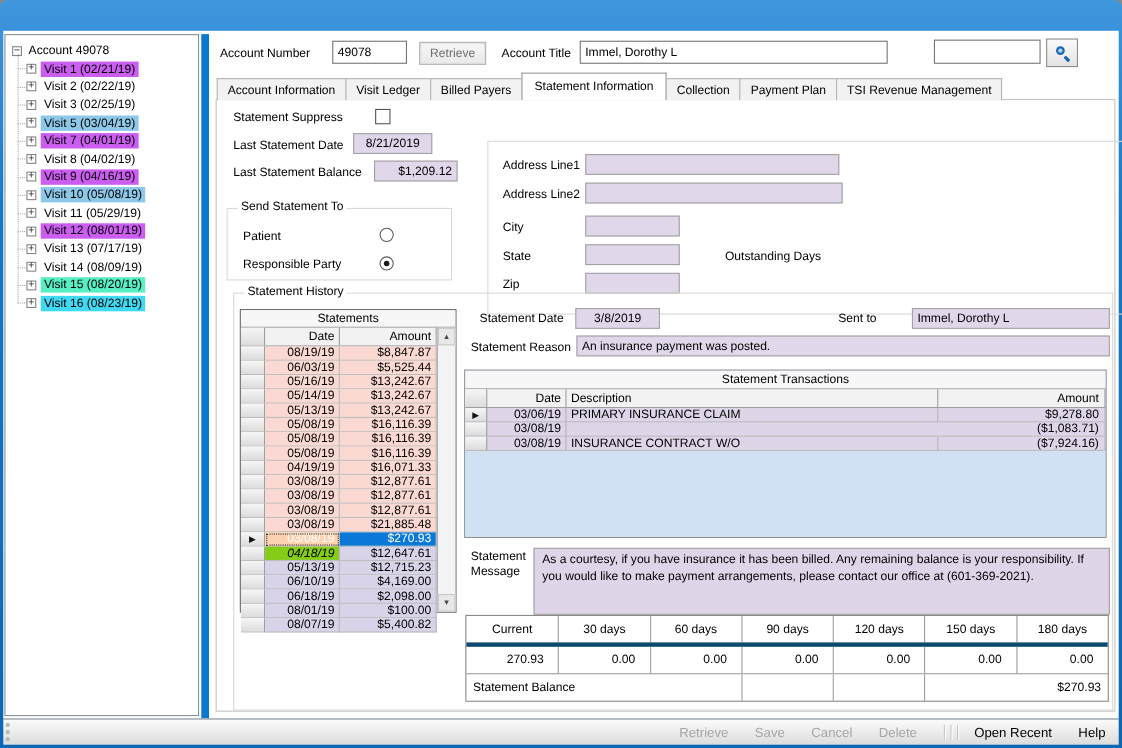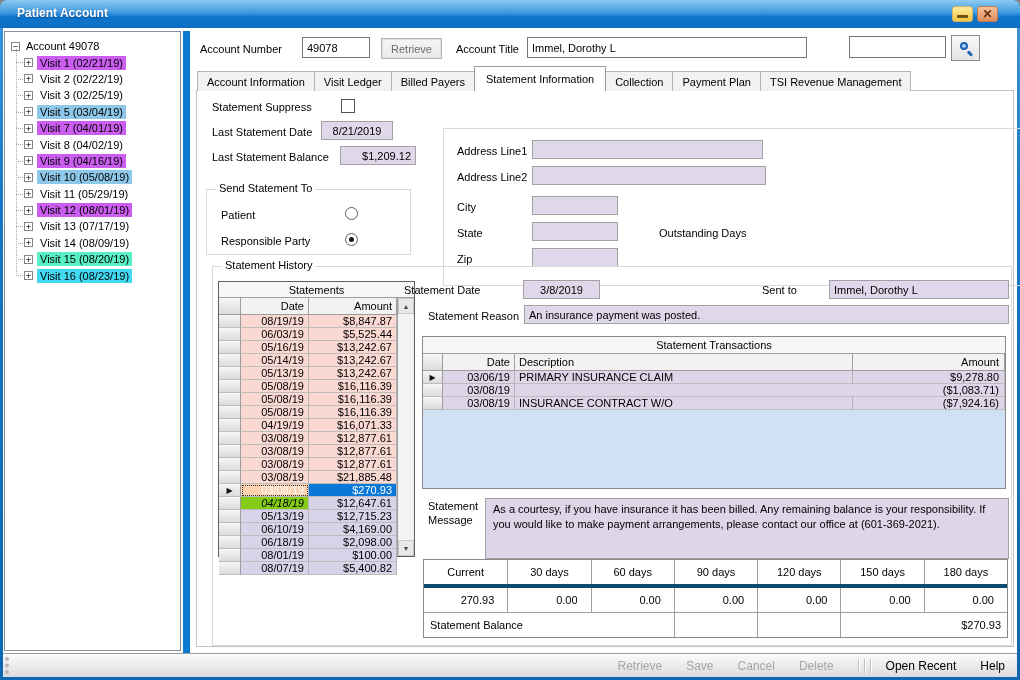--- a/index.html
+++ b/index.html
@@ -140,29 +140,20 @@
   .sb-seps { display:flex; gap:4px; margin-right:14px; }
   .sb-seps i { width:2px; height:14px; background:#fff; border-left:1px solid #c2c2c2; }
   .sb-right { margin-right:24px; white-space:nowrap; font-weight:500; }
   .sb-right:last-child { margin-right:12px; }
 </style>
 </head>
 <body>
 
 <div id="app">
 
-  <div class="titlebar">
-    <span class="title-text">Patient Account</span>
-    <span class="win-btn minimize">
-        <span class="bar"></span>
-      </span>
-    <span class="win-btn close">
-        <span>✕</span>
-      </span>
-  </div>
 
   <div class="win-body"></div>
 
   <div class="tree-panel">
     <div class="tree-row tree-root-row">
       <span class="expander">−</span>
       <span class="tree-label">Account 49078</span>
     </div>
     <div class="tree-visits">
         <div class="tree-row">
@@ -419,21 +410,21 @@
           </div>
       </div>
       <div class="scrollbar">
         <span class="scroll-btn">▲</span>
         <span class="scroll-track"></span>
         <span class="scroll-btn">▼</span>
       </div>
     </div>
   </div>
 
-  <span class="lbl" style="left:404px;top:284px;">Statement Date</span>
+  <span class="lbl" style="left:436px;top:284px;">Statement Date</span>
   <div class="field center" style="left:523px;top:280px;width:77px;height:19px;">
       <span>3/8/2019</span>
     </div>
   <span class="lbl" style="left:762px;top:284px;">Sent to</span>
   <div class="field left" style="left:829px;top:280px;width:180px;height:19px;">
       <span>Immel, Dorothy L</span>
     </div>
   <span class="lbl" style="left:428px;top:310px;">Statement Reason</span>
   <div class="field left" style="left:524px;top:305px;width:485px;height:19px;">
       <span>An insurance payment was posted.</span>

